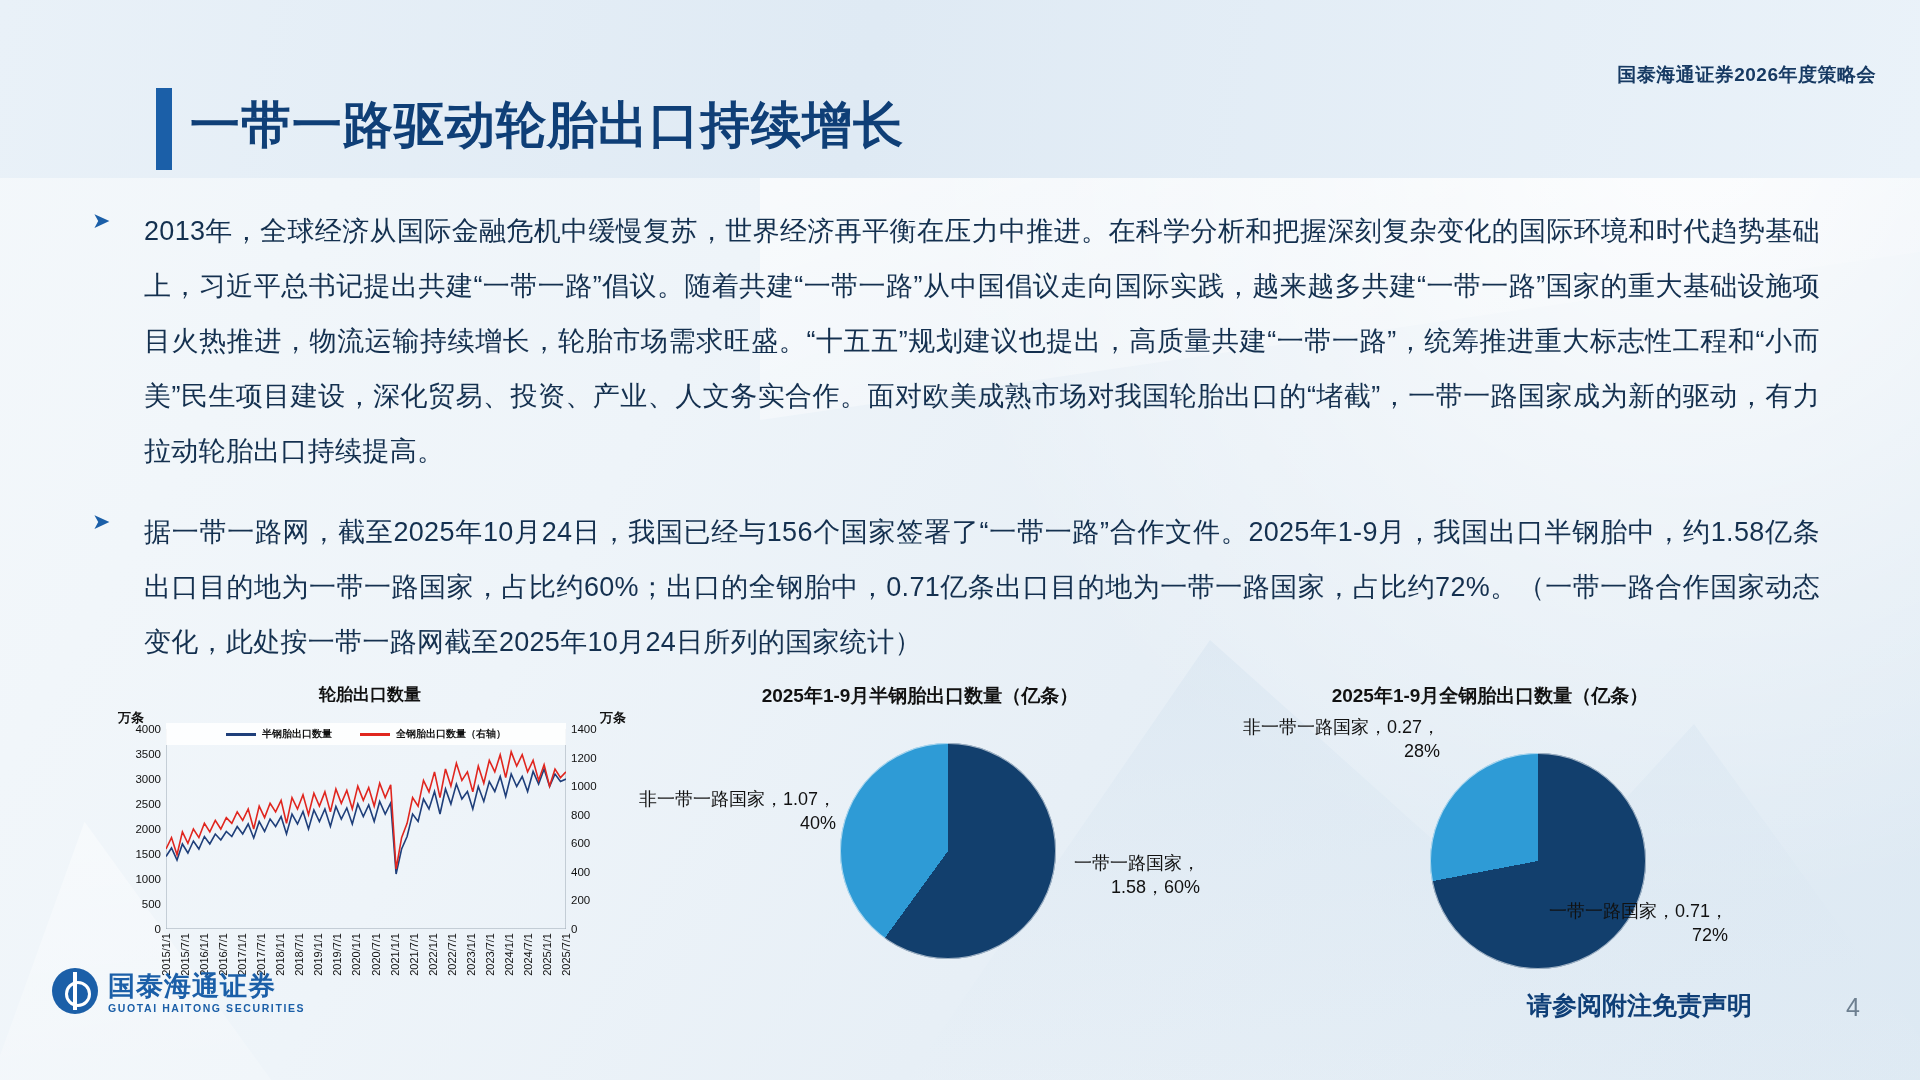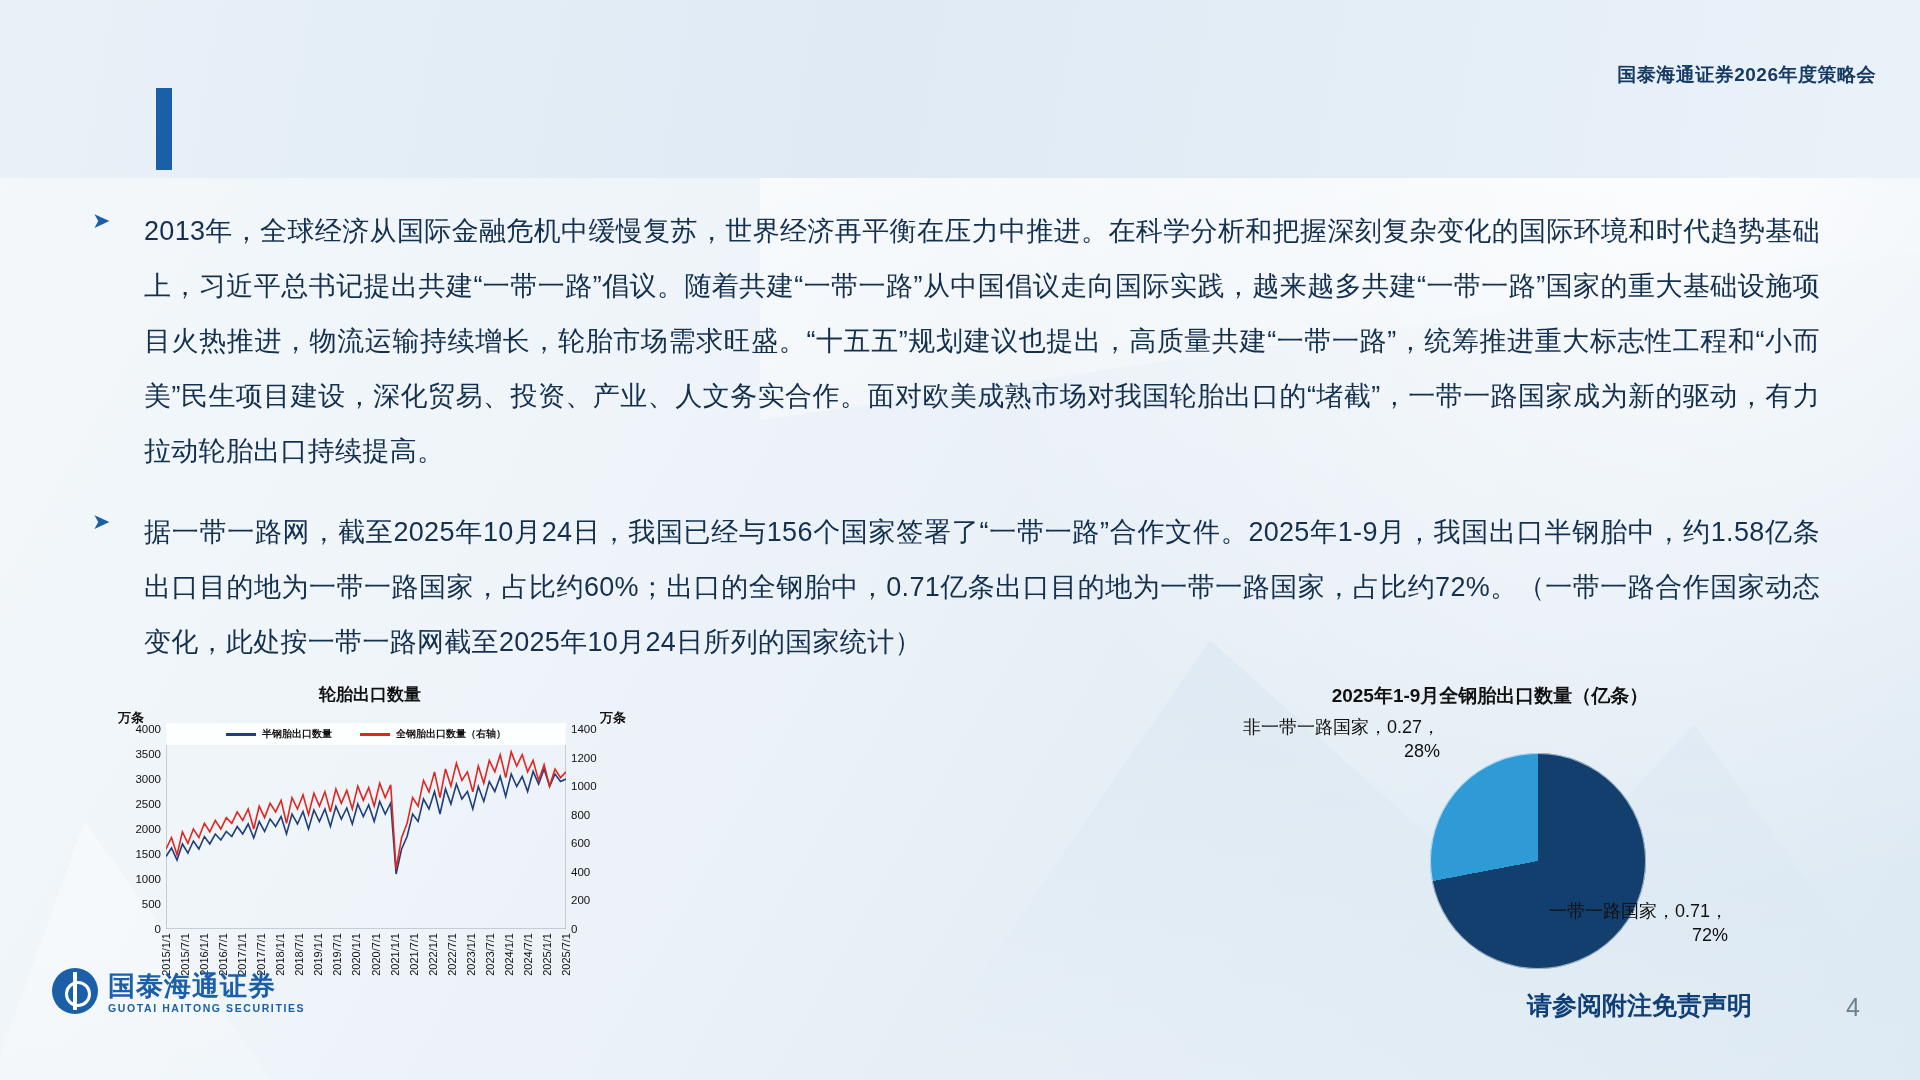--- a/index.html
+++ b/index.html
@@ -138,20 +138,21 @@
 <body>
 
 <div class="slide">
   <div class="wm3"></div>
   <div class="wm2"></div>
   <div class="wm1"></div>
 
   <div class="header-band"></div>
   <div class="conf-title">国泰海通证券2026年度策略会</div>
   <div class="num-bar"></div>
+  <div class="slide-title">一带一路驱动轮胎出口持续增长</div>
 
   <div class="body">
     <div class="bullet">
       <span class="marker">➤</span>
       <p>2013年，全球经济从国际金融危机中缓慢复苏，世界经济再平衡在压力中推进。在科学分析和把握深刻复杂变化的国际环境和时代趋势基础上，习近平总书记提出共建“一带一路”倡议。随着共建“一带一路”从中国倡议走向国际实践，越来越多共建“一带一路”国家的重大基础设施项目火热推进，物流运输持续增长，轮胎市场需求旺盛。“十五五”规划建议也提出，高质量共建“一带一路”，统筹推进重大标志性工程和“小而美”民生项目建设，深化贸易、投资、产业、人文务实合作。面对欧美成熟市场对我国轮胎出口的“堵截”，一带一路国家成为新的驱动，有力拉动轮胎出口持续提高。</p>
     </div>
     <div class="bullet">
       <span class="marker">➤</span>
       <p>据一带一路网，截至2025年10月24日，我国已经与156个国家签署了“一带一路”合作文件。2025年1-9月，我国出口半钢胎中，约1.58亿条出口目的地为一带一路国家，占比约60%；出口的全钢胎中，0.71亿条出口目的地为一带一路国家，占比约72%。（一带一路合作国家动态变化，此处按一带一路网截至2025年10月24日所列的国家统计）</p>
     </div>
@@ -175,20 +176,26 @@
           <span class="lg-line" id="lg-c0" style="background: rgb(31, 63, 122);"></span>
           <span>半钢胎出口数量</span>
         </span>
         <span class="lg-item">
           <span class="lg-line" id="lg-c1" style="background: rgb(224, 38, 31);"></span>
           <span>全钢胎出口数量（右轴）</span>
         </span>
       </div>
     </div>
 
+    <div class="pie-block p1">
+      <div class="pie-title">2025年1-9月半钢胎出口数量（亿条）</div>
+      <div class="pie p1c" id="pie1" style="background: conic-gradient(rgb(18, 63, 109) 0deg, rgb(18, 63, 109) 216deg, rgb(46, 155, 214) 216deg, rgb(46, 155, 214) 360deg); box-shadow: rgba(255, 255, 255, 0.6) 0px 0px 0px 1px inset;"></div>
+      <div class="pie-lbl" style="left:-14px; top:104px; width:210px;">非一带一路国家，1.07，40%</div>
+      <div class="pie-lbl" style="left:392px; top:168px; width:168px;">一带一路国家，1.58，60%</div>
+    </div>
 
     <div class="pie-block p2">
       <div class="pie-title">2025年1-9月全钢胎出口数量（亿条）</div>
       <div class="pie p2c" id="pie2" style="background: conic-gradient(rgb(18, 63, 109) 0deg, rgb(18, 63, 109) 259.2deg, rgb(46, 155, 214) 259.2deg, rgb(46, 155, 214) 360deg); box-shadow: rgba(255, 255, 255, 0.6) 0px 0px 0px 1px inset;"></div>
       <div class="pie-lbl" style="left:20px; top:32px; width:210px;">非一带一路国家，0.27，28%</div>
       <div class="pie-lbl" style="left:318px; top:216px; width:200px;">一带一路国家，0.71，72%</div>
     </div>
   </div>
 
   <div class="logo">

